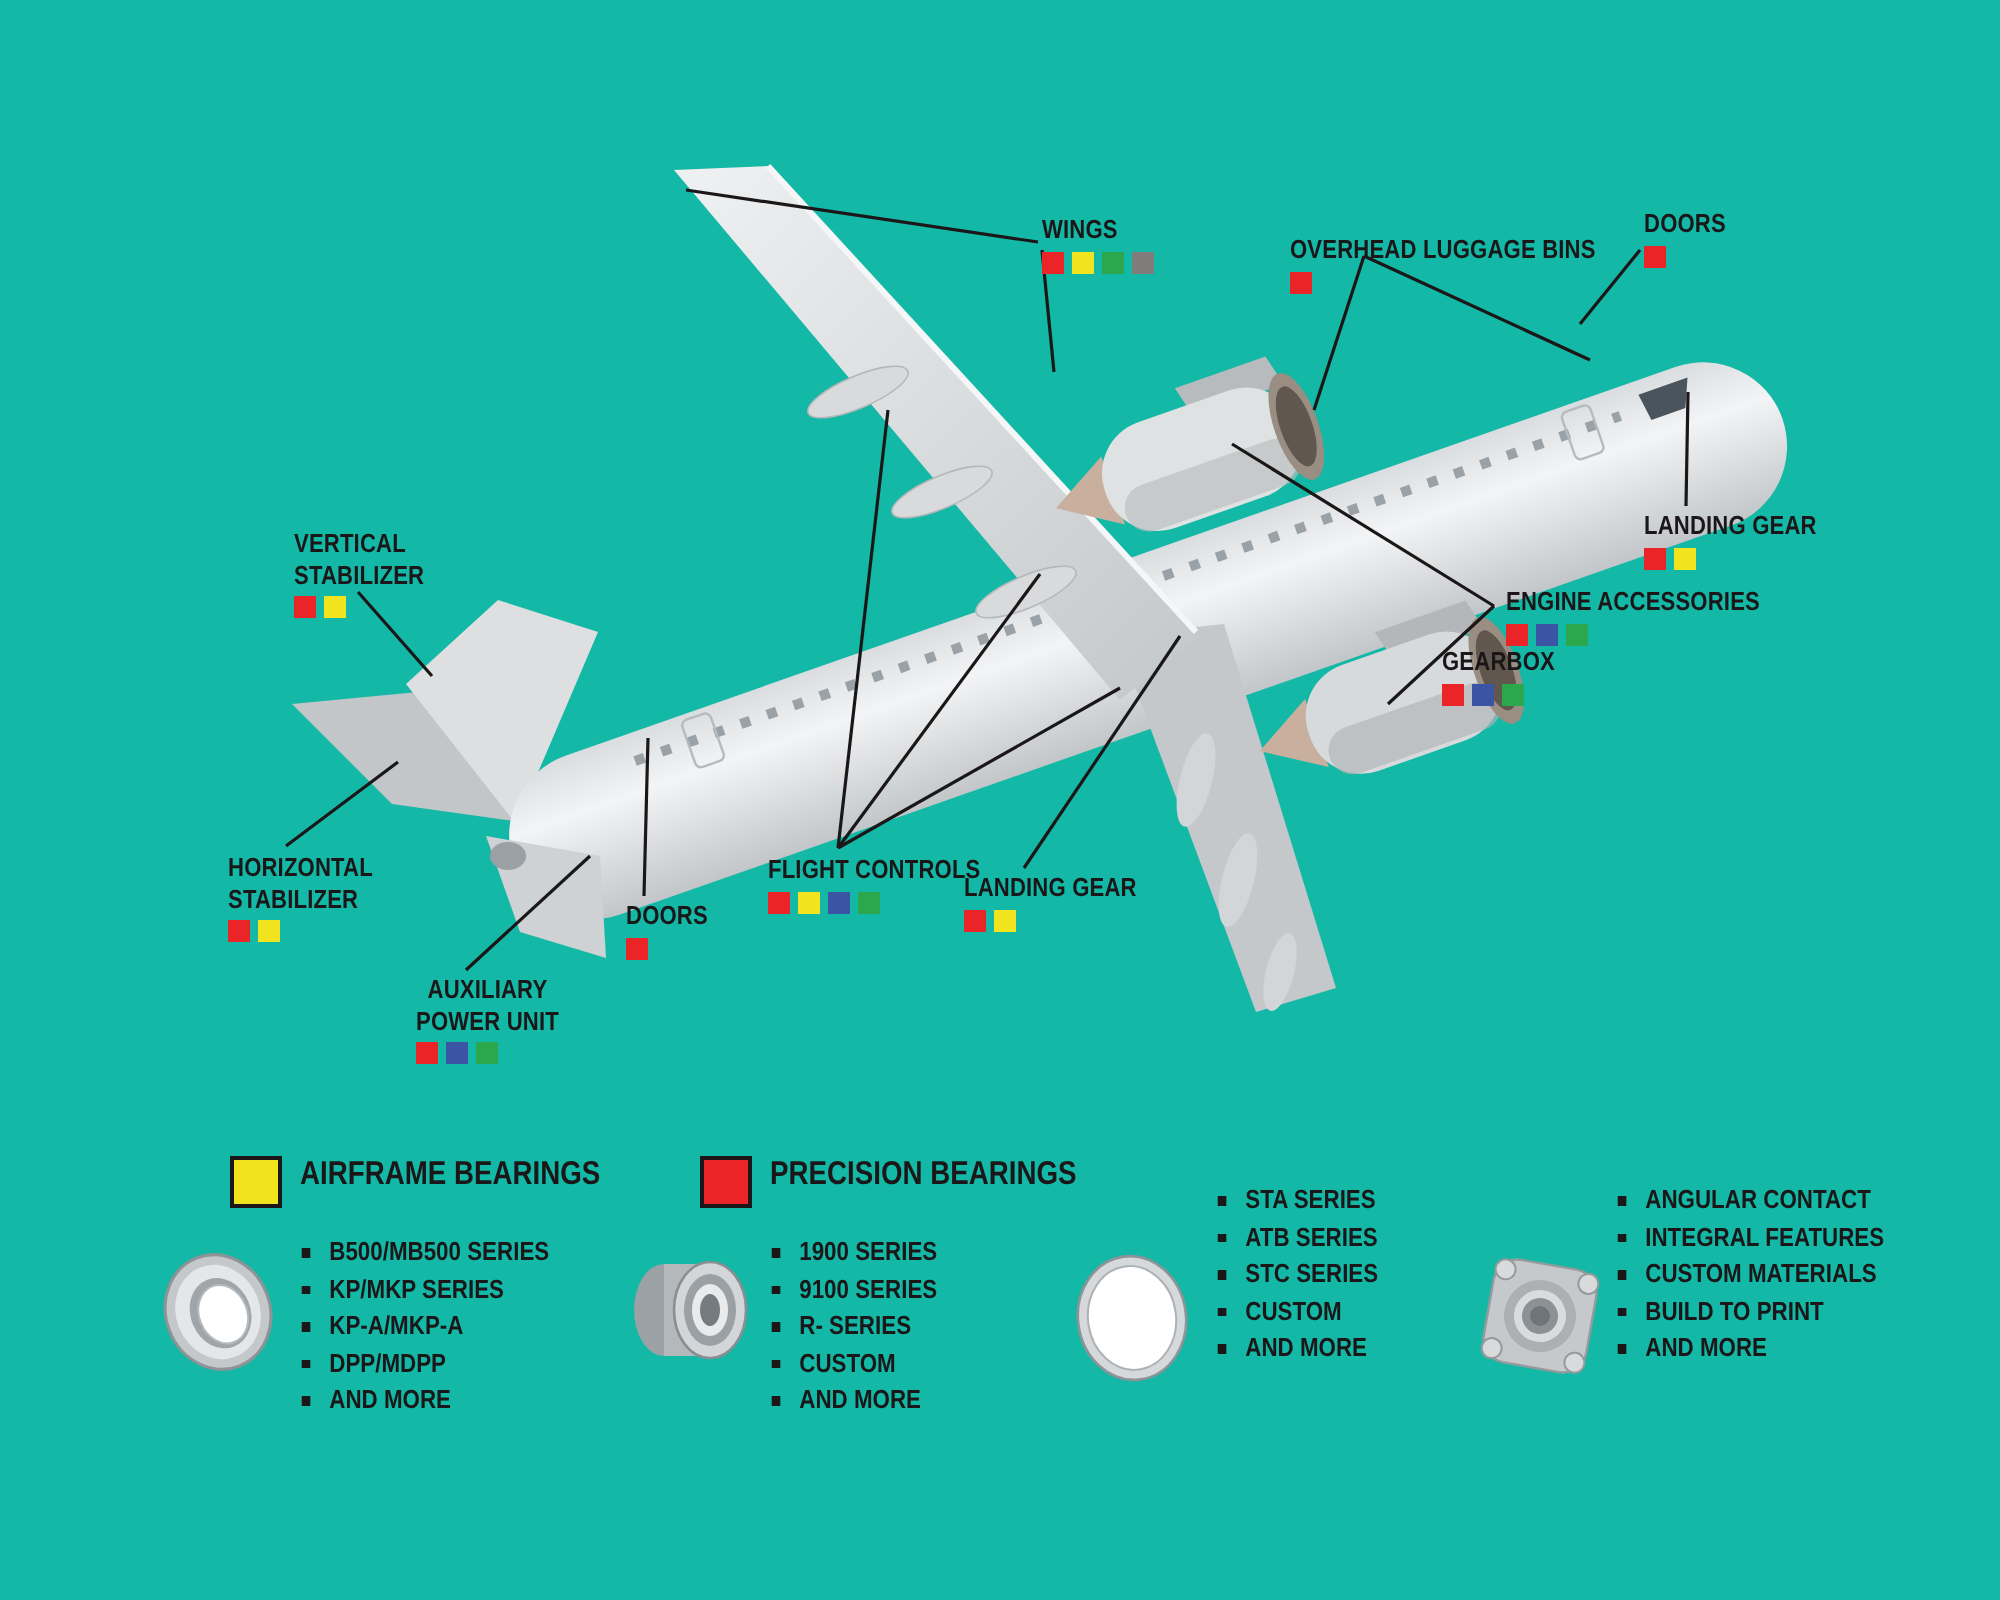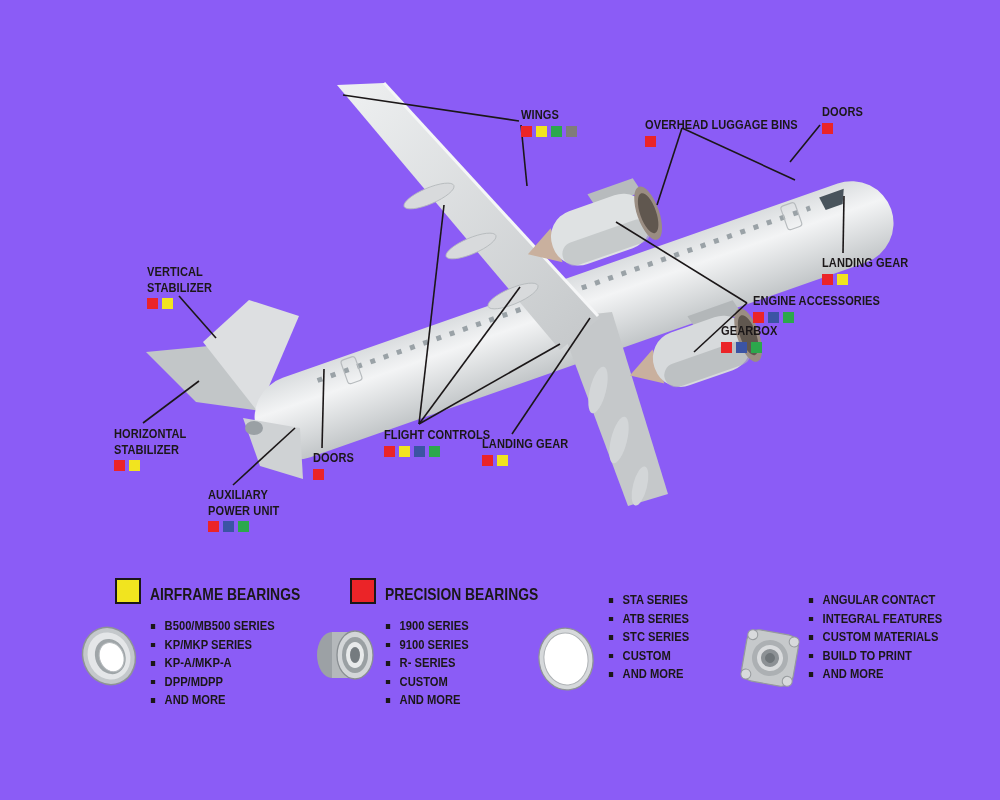--- a/index.html
+++ b/index.html
@@ -1,30 +1,30 @@
 <!DOCTYPE html>
 <html><head>
 <meta charset="utf-8">
 <style>
   html,body{margin:0;padding:0;background:#ffffff;}
-  #stage{position:relative;width:1000px;height:800px;background:#8b5cf6;overflow:hidden;
+  #stage{position:relative;width:1000px;height:800px;background:#14b8a6;overflow:hidden;
          font-family:"Liberation Sans","DejaVu Sans",sans-serif;}
   .plane-svg,#leader-svg{position:absolute;left:0;top:0;pointer-events:none;}
   #leader-svg line{stroke:#1b1718;stroke-width:1.6;}
   
   .callout{position:absolute;}
   .callout-text{font-size:13px;font-weight:700;line-height:15.5px;color:#1b1718;
                 white-space:nowrap;transform:scaleX(.85);transform-origin:0 0;letter-spacing:.1px;}
   .sq-row{display:flex;gap:4px;margin-top:3px;}
   .sq{width:11px;height:11px;display:inline-block;}
   
   .legend-col{position:absolute;top:578px;width:232px;height:150px;}
   .legend-col.c0{left:85px;}  .legend-col.c1{left:320px;}
   .legend-col.c2{left:543px;} .legend-col.c3{left:743px;}
-  .legend-head{display:flex;align-items:flex-end;gap:9px;margin-left:30px;}
+  .legend-head{display:flex;align-items:flex-start;gap:9px;margin-left:30px;}
   .legend-swatch{width:22px;height:22px;border:2.5px solid #1b1718;flex:0 0 auto;}
   .legend-title{font-size:16.5px;font-weight:700;color:#1b1718;white-space:nowrap;
                 transform:scaleX(.84);transform-origin:0 50%;}
   .legend-items{list-style:none;margin:13px 0 12px 65px;padding:0;}
   .legend-items li{position:relative;padding-left:17px;font-size:13px;font-weight:700;
                    line-height:18.6px;color:#1b1718;white-space:nowrap;
                    transform:scaleX(.86);transform-origin:0 50%;}
   .legend-items li::before{content:"";position:absolute;left:1px;top:7px;width:4.5px;height:4.5px;background:#1b1718;}
   .bearing{position:absolute;left:-8px;top:42px;}
 </style>
@@ -167,21 +167,21 @@
         </div>
       </div>
       <div class="callout" style="left: 114px; top: 426px;">
         <div class="callout-text">HORIZONTAL</div>
         <div class="callout-text">STABILIZER</div>
         <div class="sq-row">
           <span class="sq" style="background: rgb(235, 36, 40);"></span>
           <span class="sq" style="background: rgb(241, 228, 31);"></span>
         </div>
       </div>
-      <div class="callout" style="left: 208px; top: 487px;">
+      <div class="callout" style="left: 208px; top: 487px; text-align: center;">
         <div class="callout-text">AUXILIARY</div>
         <div class="callout-text">POWER UNIT</div>
         <div class="sq-row">
           <span class="sq" style="background: rgb(235, 36, 40);"></span>
           <span class="sq" style="background: rgb(59, 84, 164);"></span>
           <span class="sq" style="background: rgb(44, 168, 76);"></span>
         </div>
       </div>
       <div class="callout" style="left: 313px; top: 450px;">
         <div class="callout-text">DOORS</div>

